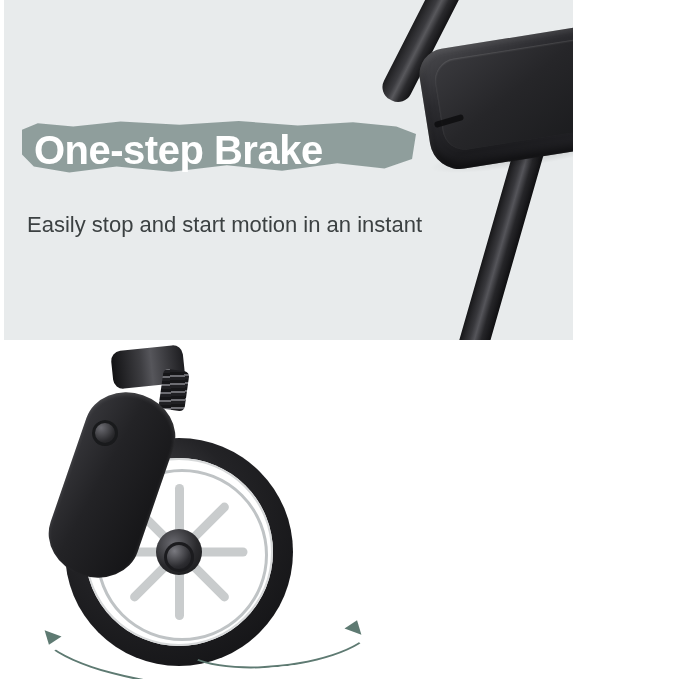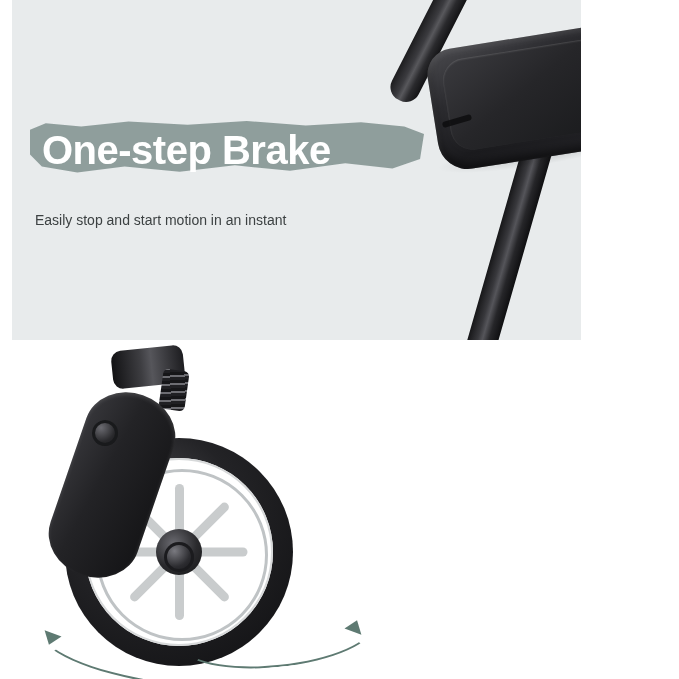--- a/index.html
+++ b/index.html
@@ -16,21 +16,21 @@
   .canvas {
     position: relative;
     width: 679px;
     height: 679px;
     overflow: hidden;
   }
 
   
   .panel-top {
     position: absolute;
-    left: 12px; top: 0;
+    left: 4px; top: 0;
     width: 569px; height: 340px;
     background: #e8ebec;
     overflow: hidden;
   }
   
   .bar-upper {
     position: absolute;
     left: 372px; top: -40px;
     width: 30px; height: 140px;
     background: linear-gradient(90deg,#1d1d1f 0%, #3b3b3f 35%, #58585c 50%, #2a2a2d 72%, #131315 100%);
@@ -107,21 +107,21 @@
     left: 30px; top: 128px;
     font-size: 40px;
     font-weight: bold;
     color: #ffffff;
     letter-spacing: -0.5px;
     white-space: nowrap;
   }
   .sub-top {
     position: absolute;
     left: 23px; top: 212px;
-    font-size: 14px;
+    font-size: 22px;
     color: #3c4142;
     white-space: nowrap;
   }
 
   
   .panel-bottom {
     position: absolute;
     left: 0; top: 340px;
     width: 679px; height: 339px;
     background: #ffffff;

